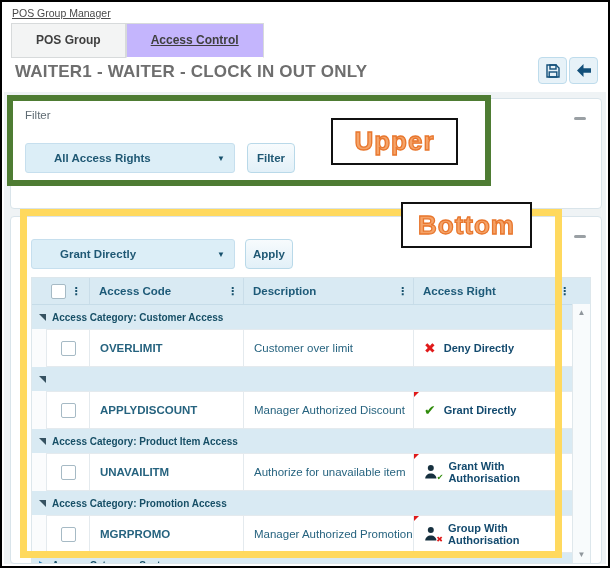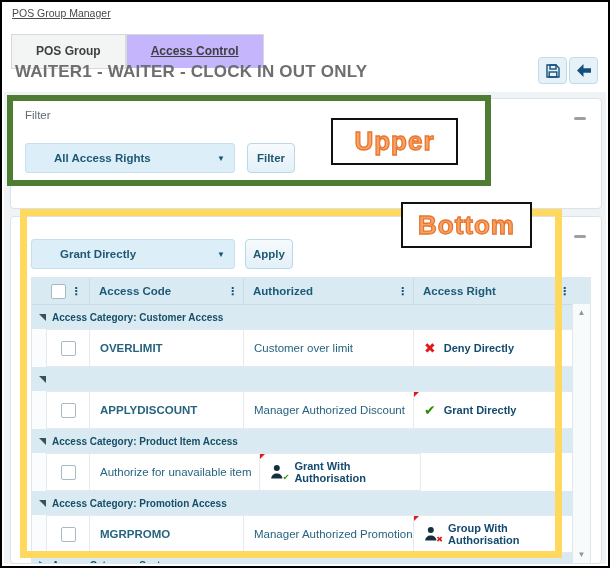--- a/index.html
+++ b/index.html
@@ -2,21 +2,21 @@
 <html><head>
 <meta charset="utf-8">
 <style>
   html,body{margin:0;padding:0;background:#fff;}
   body{width:610px;height:568px;position:relative;font-family:"Liberation Sans","DejaVu Sans",sans-serif;
        -webkit-font-smoothing:antialiased;}
   .frame{position:absolute;inset:0;border:2px solid #000;background:#fff;overflow:hidden;}
 
   
   .win-title{position:absolute;left:10px;top:5px;font-size:10.5px;color:#4a4a4a;text-decoration:underline;}
-  .tabs{position:absolute;left:9px;top:32px;display:flex;}
+  .tabs{position:absolute;left:9px;top:21px;display:flex;}
   .tab{height:33px;line-height:33px;padding:0 24px;font-size:12px;font-weight:bold;color:#3f3f3f;
        background:#f3f4f4;border:1px solid #d7dadb;cursor:pointer;}
   .tab.active{background:#c4b5fd;border-bottom:1px solid #fff;text-decoration:underline;}
   .page-title{position:absolute;left:13px;top:60px;font-size:17px;font-weight:bold;color:#6e6e6e;letter-spacing:.2px;}
   .icon-btn{position:absolute;top:55px;width:29px;height:27px;background:#e7f2f8;border:1px solid #bedcec;
             border-radius:4px;display:flex;align-items:center;justify-content:center;padding:0;cursor:pointer;}
   .icon-btn.save{left:536px;}
   .icon-btn.back{left:567px;}
 
   
@@ -156,21 +156,21 @@
         <div class="hcell h-exp"></div>
         <div class="hcell h-check">
           <span class="cb"></span>
           <span class="kebab">⋮</span>
         </div>
         <div class="hcell h-code">
           <span class="htxt">Access Code</span>
           <span class="kebab">⋮</span>
         </div>
         <div class="hcell h-desc">
-          <span class="htxt">Authorized</span>
+          <span class="htxt">Description</span>
           <span class="kebab">⋮</span>
         </div>
         <div class="hcell h-right">
           <span class="htxt">Access Right</span>
           <span class="kebab">⋮</span>
         </div>
       </div>
 
       <div class="gbody">
 
@@ -210,20 +210,21 @@
 
         <div class="grow">
           <span class="tri-exp"></span>
           <span class="glabel">Access Category: Product Item Access</span>
         </div>
         <div class="drow">
           <div class="dcell expand-cell"></div>
           <div class="dcell check-cell">
             <span class="cb"></span>
           </div>
+          <div class="dcell code-cell">UNAVAILITM</div>
           <div class="dcell desc-cell">Authorize for unavailable item</div>
           <div class="dcell right-cell">
             <span class="dirty-flag"></span>
             <span class="person">
               <svg width="16" height="16" viewBox="0 0 16 16" fill="#16303f">
                 <circle cx="6.8" cy="4.1" r="3"></circle>
                   <path d="M1.2 14.6 c0-3.2 2.5-5.2 5.6-5.2 s5.6 2 5.6 5.2 z"></path>
               </svg>
               <i class="badge g">✔</i>
             </span>

